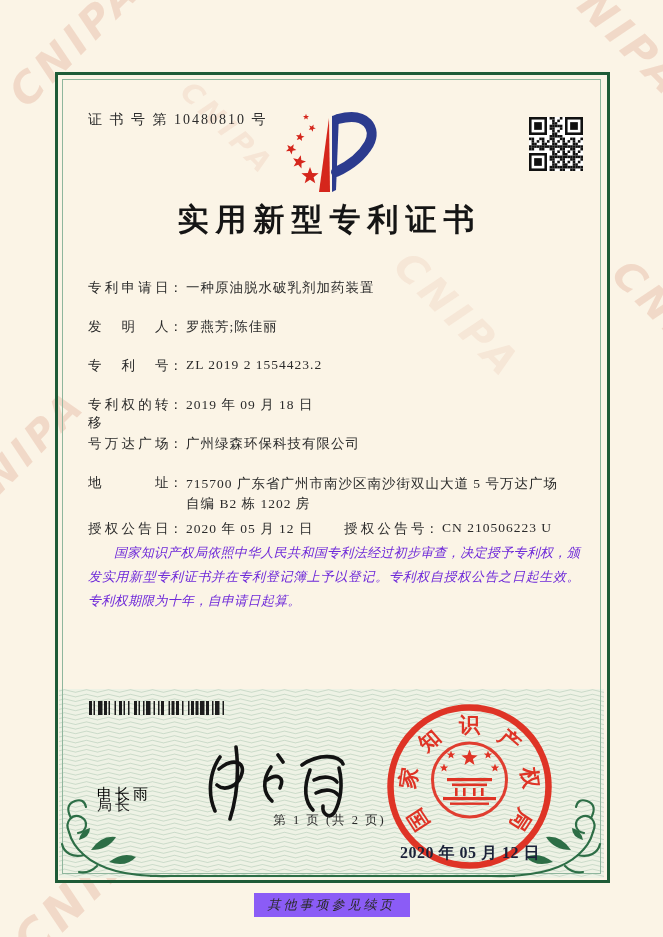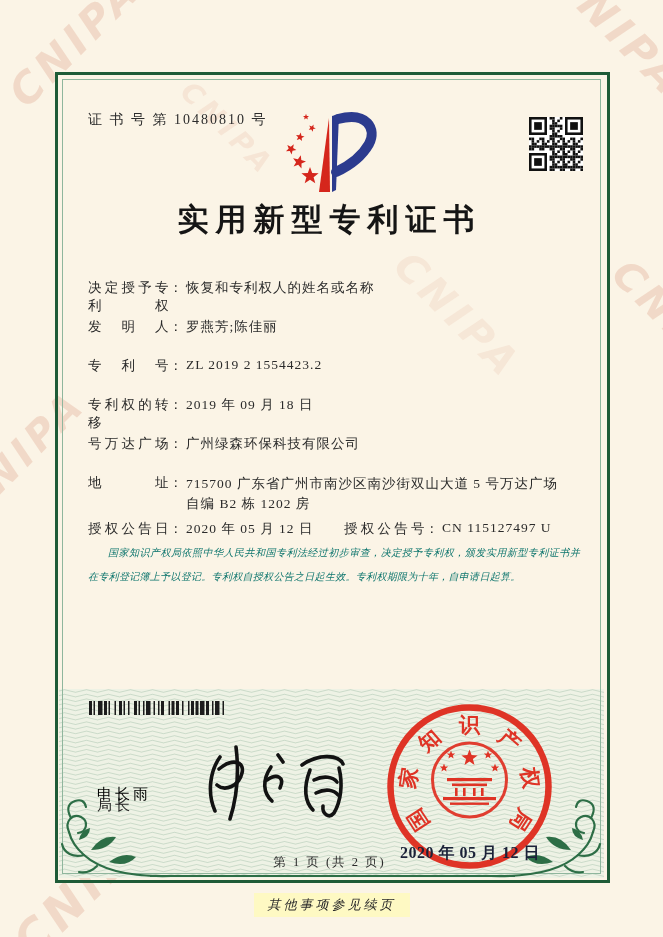--- a/index.html
+++ b/index.html
@@ -33,46 +33,46 @@
   .frow{height:39px;letter-spacing:0.5px;}
   .flabel{display:inline-block;width:81px;text-align:justify;text-align-last:justify;vertical-align:top;}
   .fcolon{display:inline-block;vertical-align:top;}
   .fvalue{display:inline-block;vertical-align:top;margin-left:3px;letter-spacing:1px;}
   #address-row{height:46px;}
   #address-lines{display:inline-block;vertical-align:top;margin-left:3px;letter-spacing:1px;line-height:20px;}
   #grant-row{position:relative;height:30px;text-decoration:underline;}
   #grant-no-pair{position:absolute;left:256px;top:0;}
 
   #paragraphs{position:absolute;left:88px;top:541px;width:492px;}
-  #paragraphs p{margin:0;font-size:10px;line-height:24.2px;text-indent:2em;
-      text-align:justify;font-style:italic;color:#0f766e;letter-spacing:0.3px;}
+  #paragraphs p{margin:0;font-size:13px;line-height:24.2px;text-indent:2em;
+      text-align:justify;font-style:italic;color:#6d28d9;letter-spacing:0.3px;}
 
   #barcode{position:absolute;left:88px;top:701px;width:165px;height:14px;}
 
   #official-role{position:absolute;left:97px;top:796px;font-size:15px;color:#222;
       font-family:"Liberation Sans","DejaVu Sans",sans-serif;letter-spacing:3px;}
   #official-name{position:absolute;left:97px;top:785px;font-size:15px;color:#000000;
       font-family:"Liberation Sans","DejaVu Sans",sans-serif;letter-spacing:3px;}
   #signature{position:absolute;left:192px;top:735px;width:160px;height:95px;}
 
   #seal{position:absolute;left:377px;top:694px;width:185px;height:185px;opacity:0.95;}
   #seal-date{position:absolute;left:390px;top:843px;width:160px;text-align:center;
       font-size:16px;font-weight:bold;color:#1b2138;letter-spacing:0.5px;z-index:6;}
 
   .ornament{position:absolute;top:788px;width:115px;height:95px;}
   #ornament-left{left:57px;}
   #ornament-right{left:490px;transform:scaleX(-1);}
   #ornament-line{position:absolute;left:150px;top:875px;width:365px;height:0;
       border-top:2.5px solid #2d6e46;}
 
-  #page-info{position:absolute;left:55px;top:854px;width:549px;text-align:center;
+  #page-info{position:absolute;left:55px;top:812px;width:549px;text-align:center;
       font-size:12.5px;color:#2b2b2b;letter-spacing:2px;z-index:5;}
 
   #continuation-note{position:absolute;left:0;top:893px;width:663px;text-align:center;z-index:5;}
-  #continuation-note span{display:inline-block;background:#fef9c3;padding:3px 14px;
+  #continuation-note span{display:inline-block;background:#8b5cf6;padding:3px 14px;
       font-size:13px;font-style:italic;color:#2b2b2b;letter-spacing:3px;}
 </style>
 </head>
 <body>
 
 <div id="page">
 
   <span class="wm" style="left:-8px;top:16px;font-size:42px;transform:rotate(-45deg);">CNIPA</span>
   <span class="wm" style="left:536px;top:6px;font-size:42px;transform:rotate(45deg);">CNIPA</span>
   <span class="wm" style="left:168px;top:112px;font-size:28px;transform:rotate(45deg);opacity:.55;">CNIPA</span>
@@ -309,21 +309,21 @@
         <rect x="0" y="36" width="18" height="18" fill="#111"></rect>
         <rect x="2.5714285714285716" y="38.57142857142858" width="12.857142857142858" height="12.857142857142858" fill="#fff"></rect>
         <rect x="5.142857142857143" y="41.142857142857146" width="7.714285714285715" height="7.714285714285715" fill="#111"></rect>
       </g>
   </svg>
 
   <div id="title">实用新型专利证书</div>
 
   <div id="fields">
     <div class="frow">
-      <span class="flabel">决定授予专利权</span><span class="fcolon">：</span><span class="fvalue">恢复和专利权人的姓名或名称</span>
+      <span class="flabel">专利申请日</span><span class="fcolon">：</span><span class="fvalue">一种原油脱水破乳剂加药装置</span>
     </div>
     <div class="frow">
       <span class="flabel">发明人</span><span class="fcolon">：</span><span class="fvalue">罗燕芳;陈佳丽</span>
     </div>
     <div class="frow">
       <span class="flabel">专利号</span><span class="fcolon">：</span><span class="fvalue">ZL 2019 2 1554423.2</span>
     </div>
     <div class="frow">
       <span class="flabel">专利权的转移</span><span class="fcolon">：</span><span class="fvalue">2019 年 09 月 18 日</span>
     </div>
@@ -331,21 +331,21 @@
       <span class="flabel">号万达广场</span><span class="fcolon">：</span><span class="fvalue">广州绿森环保科技有限公司</span>
     </div>
     <div class="frow" id="address-row">
       <span class="flabel">地址</span><span class="fcolon">：</span><span id="address-lines"><span>715700 广东省广州市南沙区南沙街双山大道 5 号万达广场</span><br><span>自编 B2 栋 1202 房</span></span>
     </div>
     <div class="frow" id="grant-row">
       <span>
         <span class="flabel">授权公告日</span><span class="fcolon">：</span><span class="fvalue">2020 年 05 月 12 日</span>
       </span>
       <span id="grant-no-pair">
-        <span class="flabel">授权公告号</span><span class="fcolon">：</span><span class="fvalue">CN 115127497 U</span>
+        <span class="flabel">授权公告号</span><span class="fcolon">：</span><span class="fvalue">CN 210506223 U</span>
       </span>
     </div>
   </div>
 
   <div id="paragraphs">
     <p>国家知识产权局依照中华人民共和国专利法经过初步审查，决定授予专利权，颁发实用新型专利证书并在专利登记簿上予以登记。专利权自授权公告之日起生效。专利权期限为十年，自申请日起算。</p>
   </div>
 
   <svg id="barcode" viewBox="0 0 165 14">
     <g id="barcode-bars">

